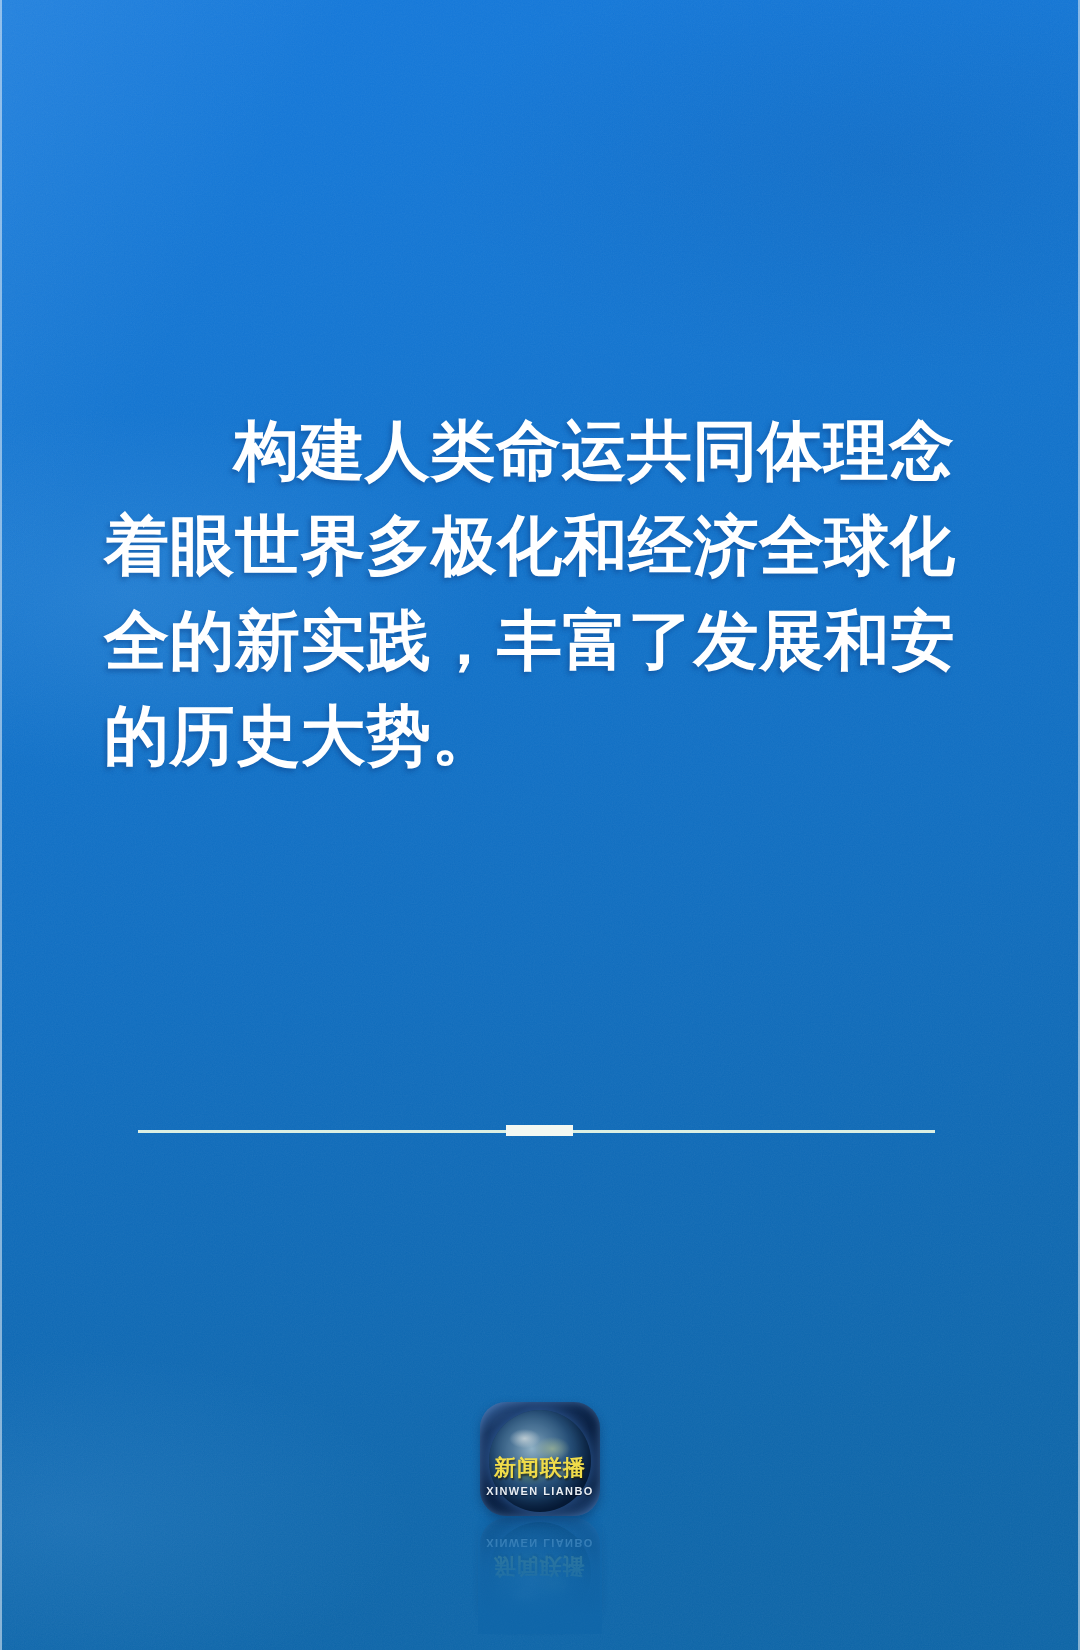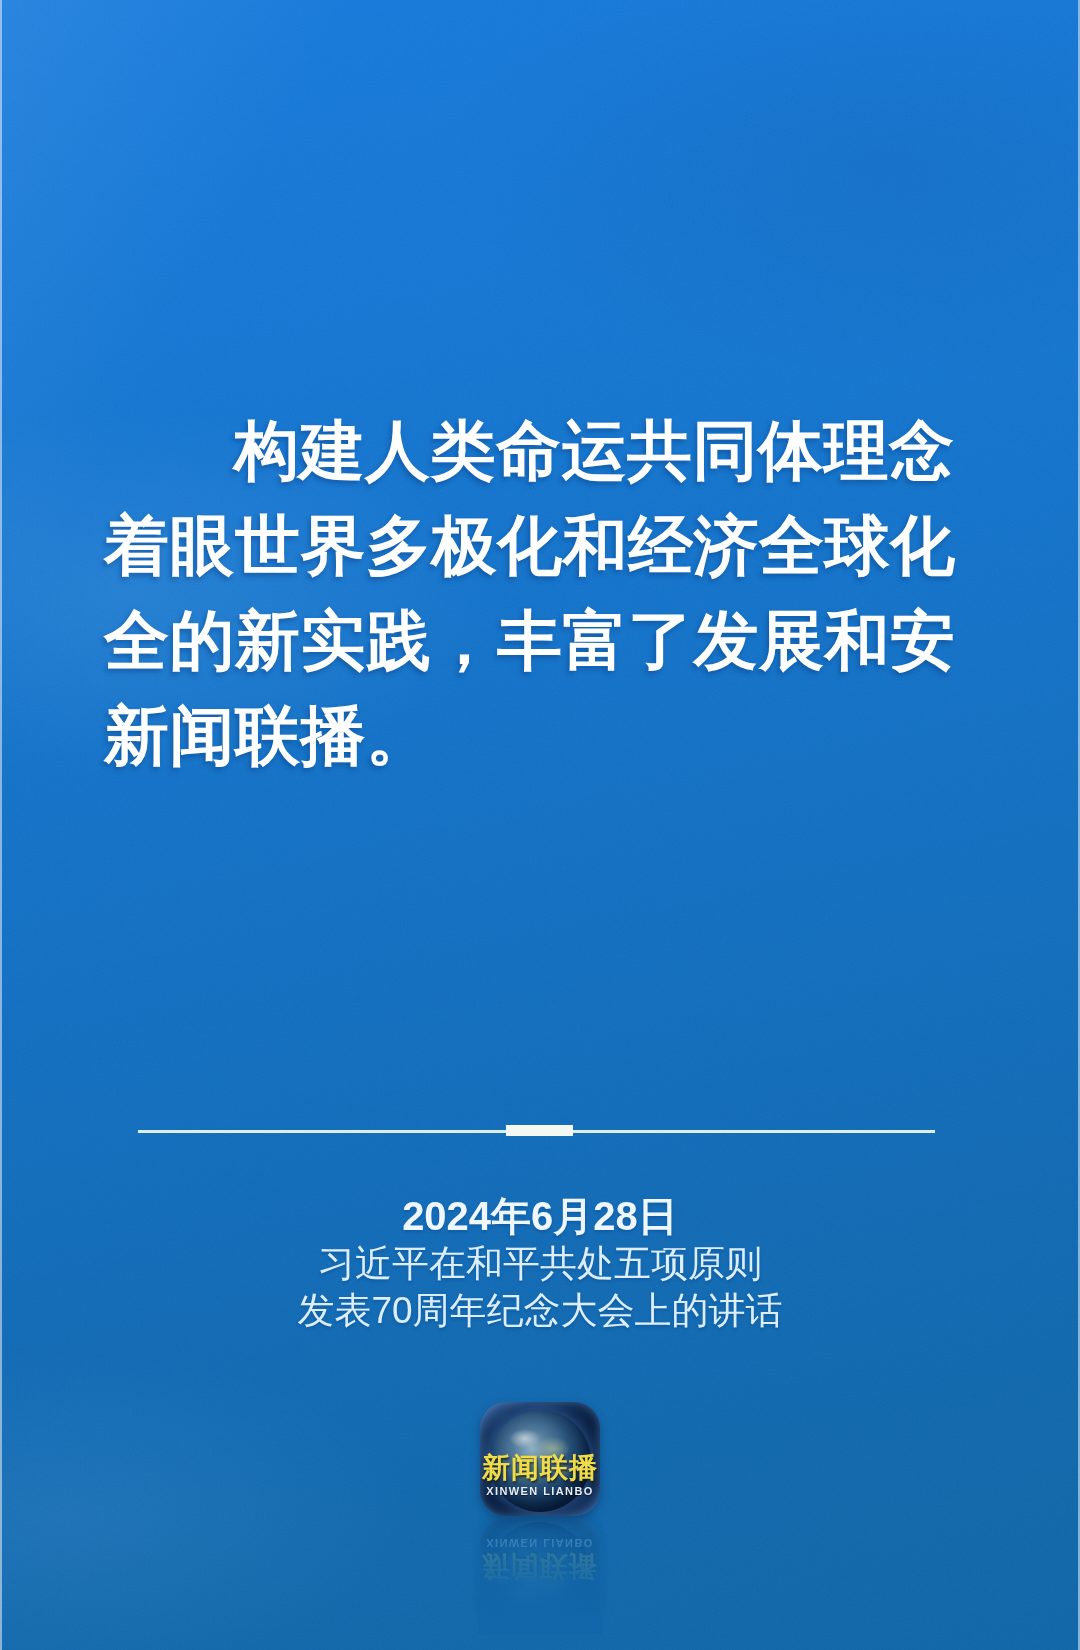--- a/index.html
+++ b/index.html
@@ -122,21 +122,21 @@
       radial-gradient(20px 14px at 72% 60%, rgba(120,142,122,0.6), rgba(120,142,122,0) 60%),
       radial-gradient(circle at 42% 38%, #8fb0c4 0%, #51799a 22%, #27517a 45%, #10345c 72%, #071e3c 100%);
     box-shadow: 0 0 14px rgba(60,110,180,0.8), inset -6px -9px 18px rgba(0,10,30,0.7);
   }
   .icon-cn {
     position: absolute;
     left: 0;
     top: 50px;
     width: 100%;
     text-align: center;
-    font-size: 28px;
+    font-size: 22px;
     line-height: 32px;
     font-weight: 900;
     letter-spacing: 1px;
     color: #f0dc4a;
     text-shadow: 1px 2px 2px rgba(25,20,0,0.65);
   }
   .icon-en {
     position: absolute;
     left: 0;
     top: 82px;
@@ -186,31 +186,26 @@
     <rect width="100%" height="100%" filter="url(#grainDark)"></rect>
   </svg>
 
   <div class="edge left"></div>
   <div class="edge right"></div>
 
   <div class="quote">
     <div class="qline indent">构建人类命运共同体理念</div>
     <div class="qline">着眼世界多极化和经济全球化</div>
     <div class="qline">全的新实践，丰富了发展和安</div>
-    <div class="qline">新闻联播。</div>
+    <div class="qline">的历史大势。</div>
   </div>
 
   <div class="divider-line"></div>
   <div class="divider-notch"></div>
 
-  <div class="meta">
-    <div class="date">2024年6月28日</div>
-    <div class="src">习近平在和平共处五项原则</div>
-    <div class="src">发表70周年纪念大会上的讲话</div>
-  </div>
 
   <div class="icon-pos">
     <div class="app-icon">
       <div class="earth"></div>
       <div class="icon-cn">新闻联播</div>
       <div class="icon-en">XINWEN LIANBO</div>
     </div>
   </div>
 
   <div class="reflection">

